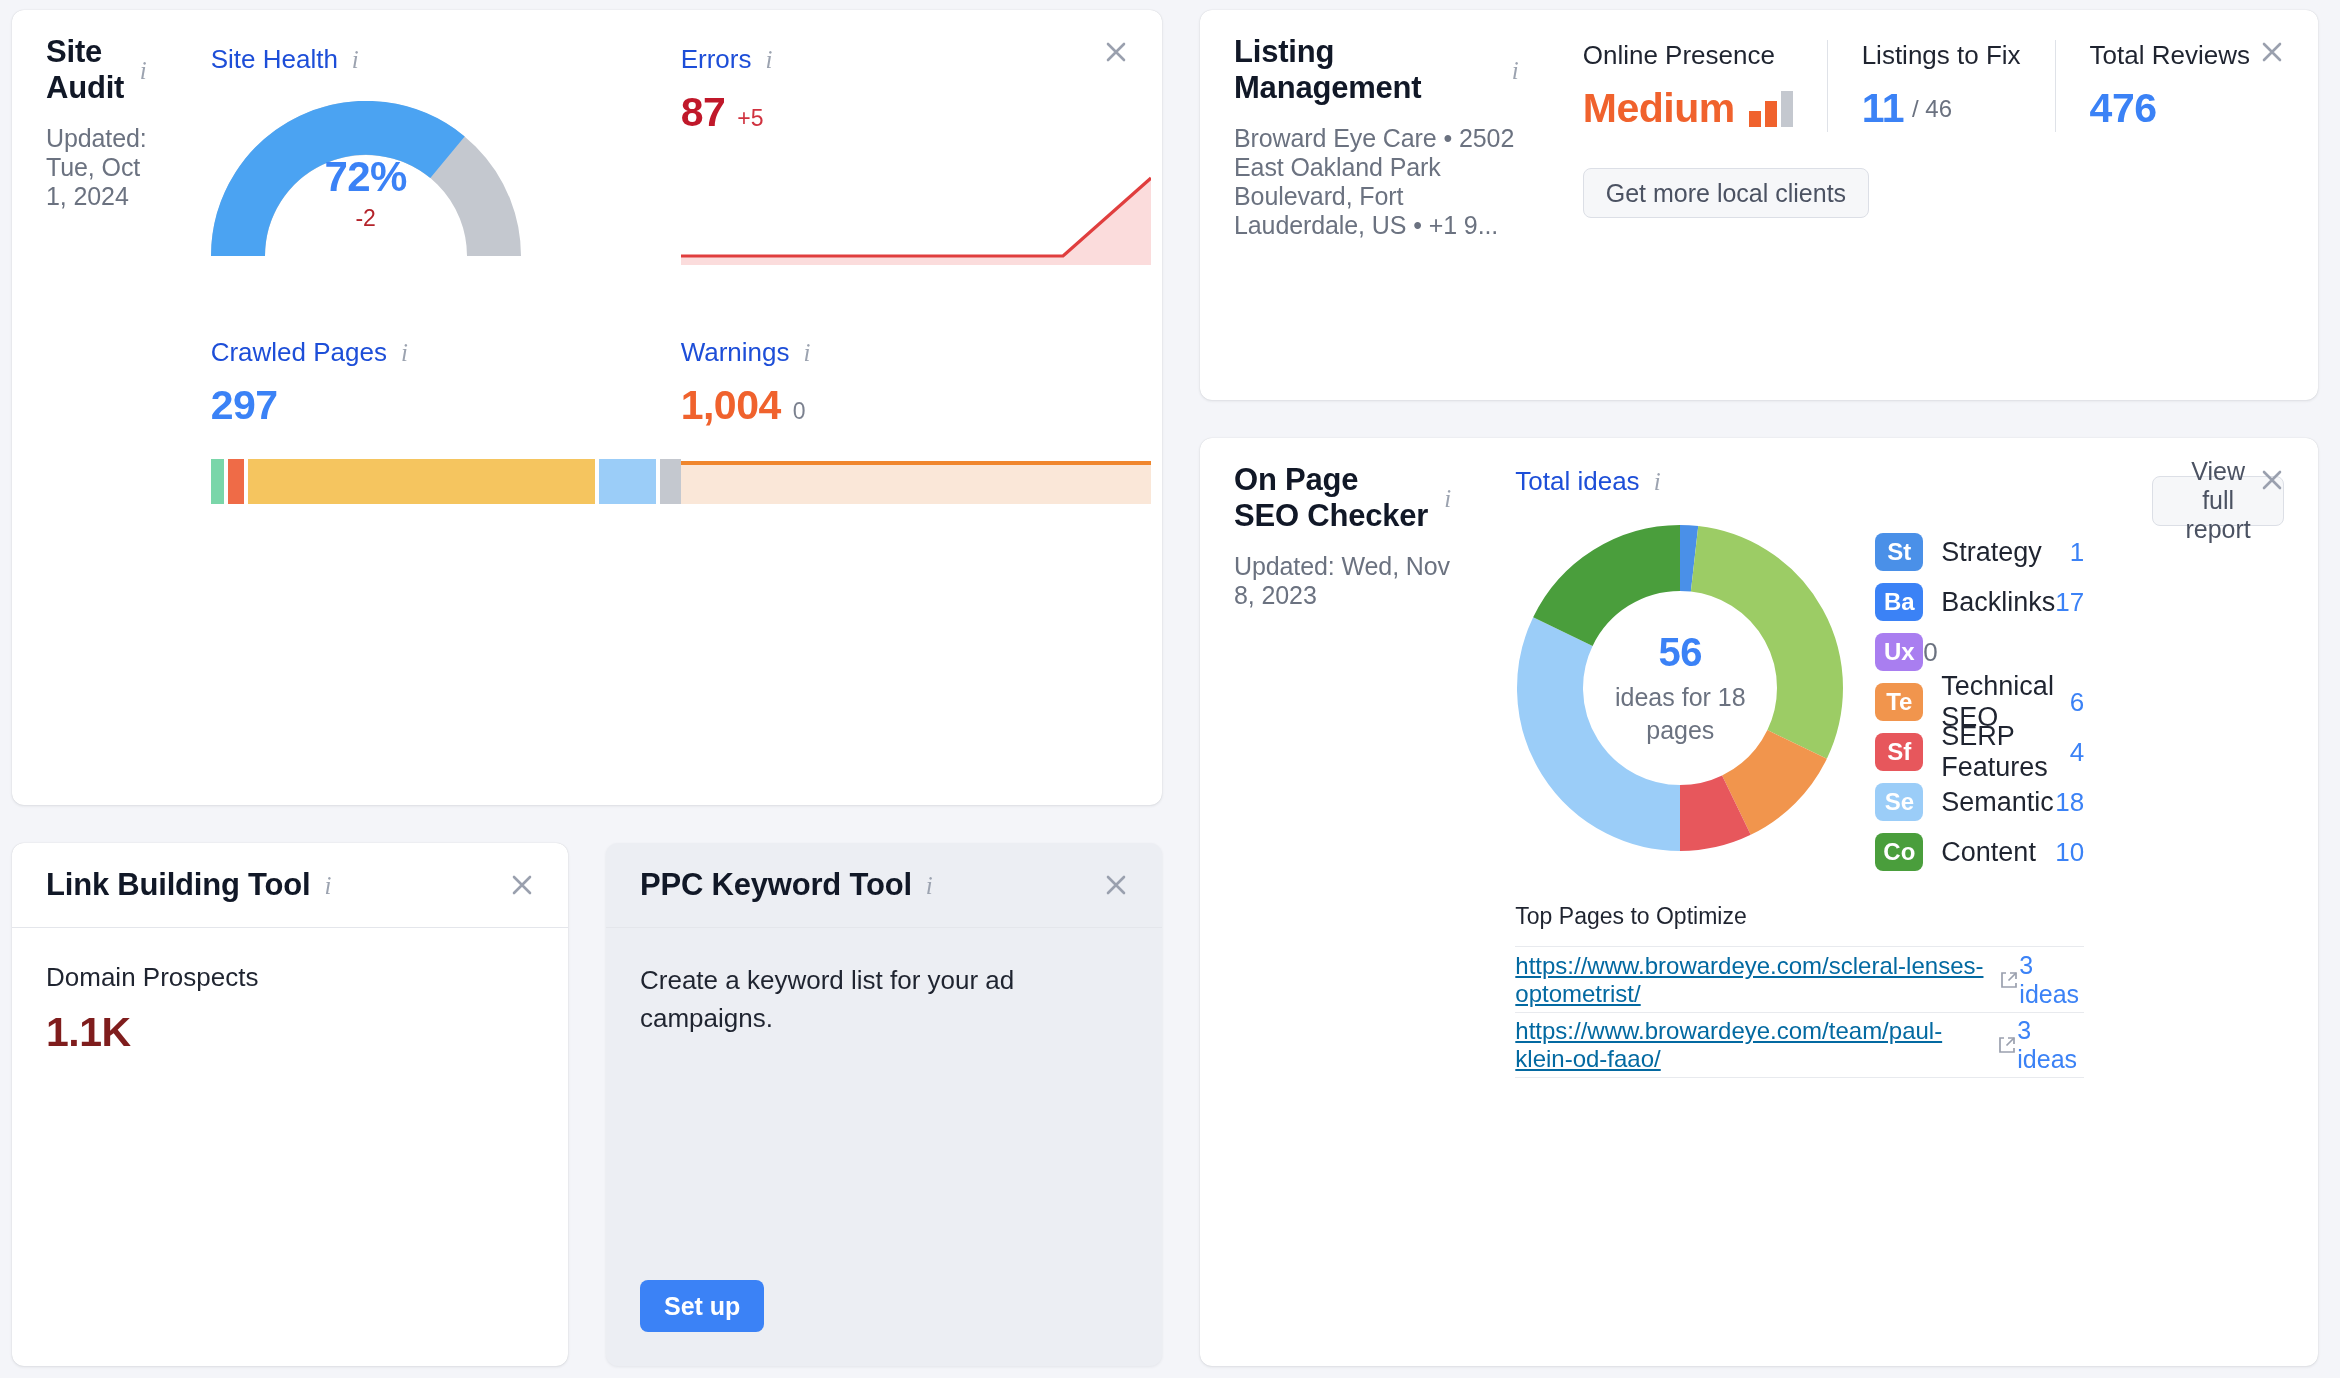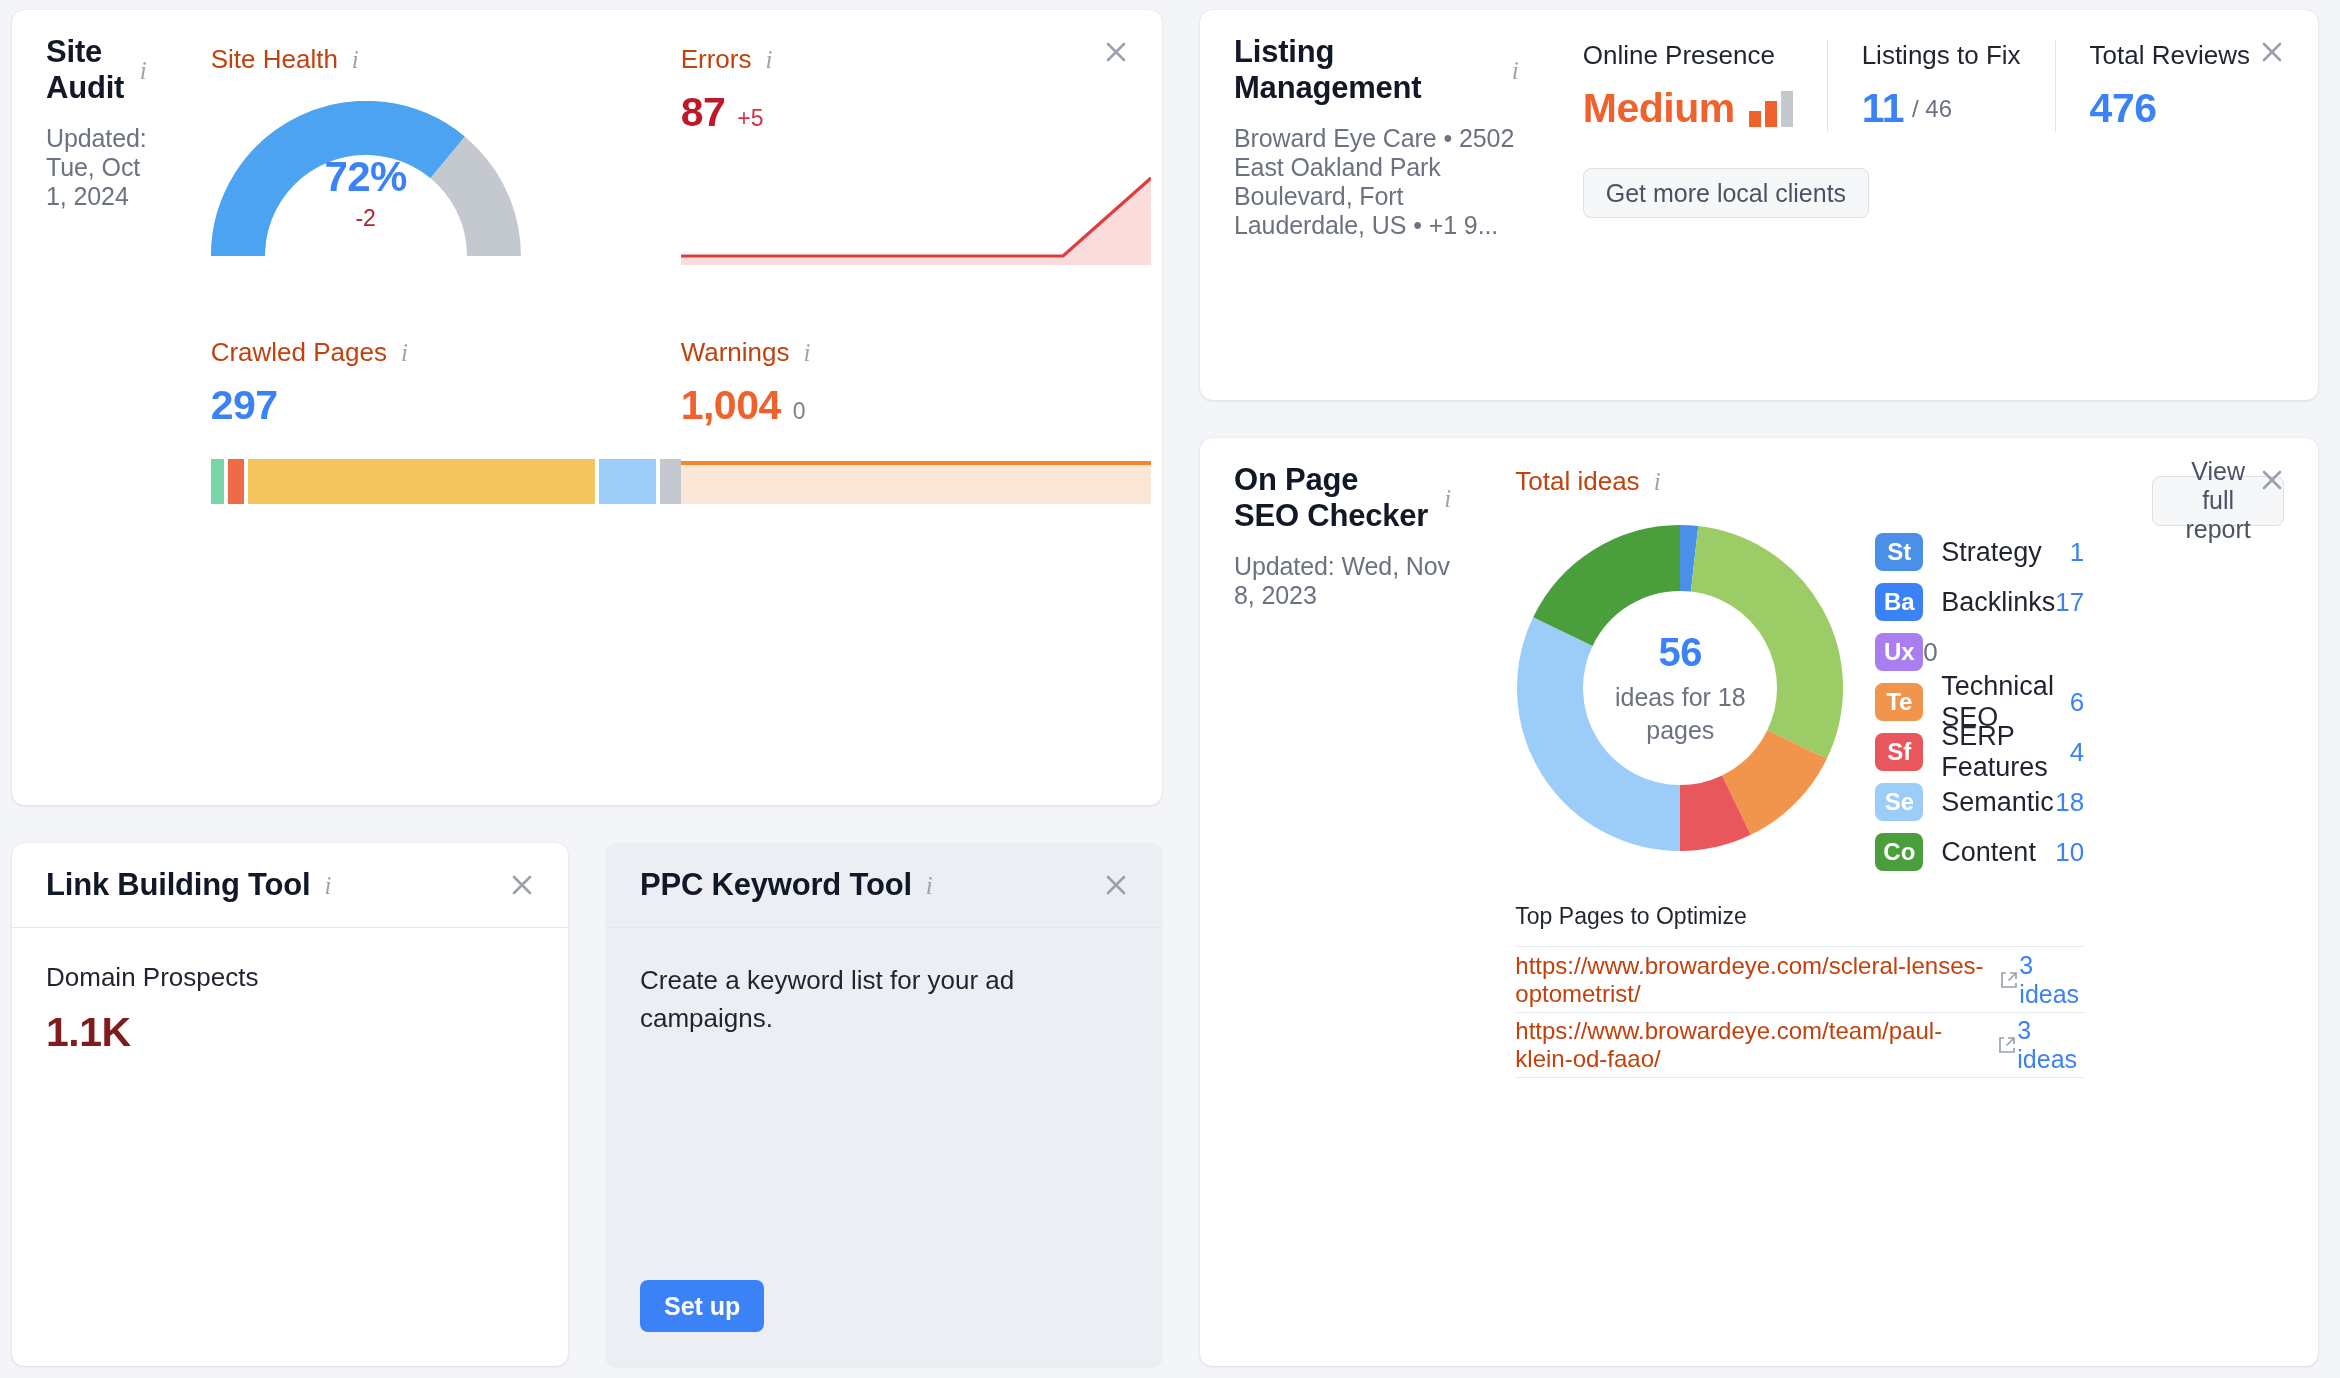--- a/index.html
+++ b/index.html
@@ -46,21 +46,21 @@
     width: 40px; height: 40px; display: flex; align-items: center; justify-content: center;
     color: #9aa0ae; font-size: 30px; font-weight: 300; cursor: pointer; line-height: 1;
   }
   .divider { height: 1px; background: #e4e6eb; }
 
   
   .sa-body { padding: 34px 34px 0 34px; flex: 1; }
   .sa-grid { display: flex; }
   .sa-cell { width: 50%; }
   .metric-label-row { display: flex; align-items: center; }
-  .metric-label { font-size: 26px; color: #c2410c; text-align: center; }
+  .metric-label { font-size: 26px; color: #1d4ed8; text-align: center; }
   .gauge-wrap { margin-top: 26px; position: relative; width: 310px; height: 160px; }
   .gauge-center {
     position: absolute; left: 0; right: 0; top: 52px; text-align: center;
   }
   .gauge-pct { font-size: 42px; font-weight: bold; color: #3b82f6; letter-spacing:-0.5px;}
   .gauge-delta { font-size: 23px; color: #b4232a; margin-top: 4px; }
 
   .big-num { font-size: 41px; font-weight: bold; letter-spacing: -0.5px; }
   .big-num.red { color: #c0182a; }
   .big-num.orange { color: #f0622d; }
@@ -131,21 +131,21 @@
   .legend-val { font-size: 26px; color: #3b82f6; }
   .legend-val.zero { color: #6b7280; }
 
   .tpo-title { font-size: 23px; color: #1f2430; margin-top: 26px; }
   .tpo-table { margin-top: 16px; }
   .tpo-row {
     display: flex; align-items: center; justify-content: space-between;
     height: 66px; border-top: 1px solid #e8eaee;
   }
   .tpo-row:last-child { border-bottom: 1px solid #e8eaee; }
-  .tpo-url { font-size: 24px; color: #c2410c; display: flex; align-items: center; }
+  .tpo-url { font-size: 24px; color: #0369a1; display: flex; align-items: center; text-decoration: underline; }
   .ext-ico { margin-left: 12px; color: #9aa0ae; display: inline-flex; }
   .tpo-ideas { font-size: 25px; color: #3b82f6; }
   .ops-footer { padding: 28px 34px 34px 34px; }
 </style>
 </head>
 <body>
 
 <div class="dashboard">
 
   <div class="col col-left">

